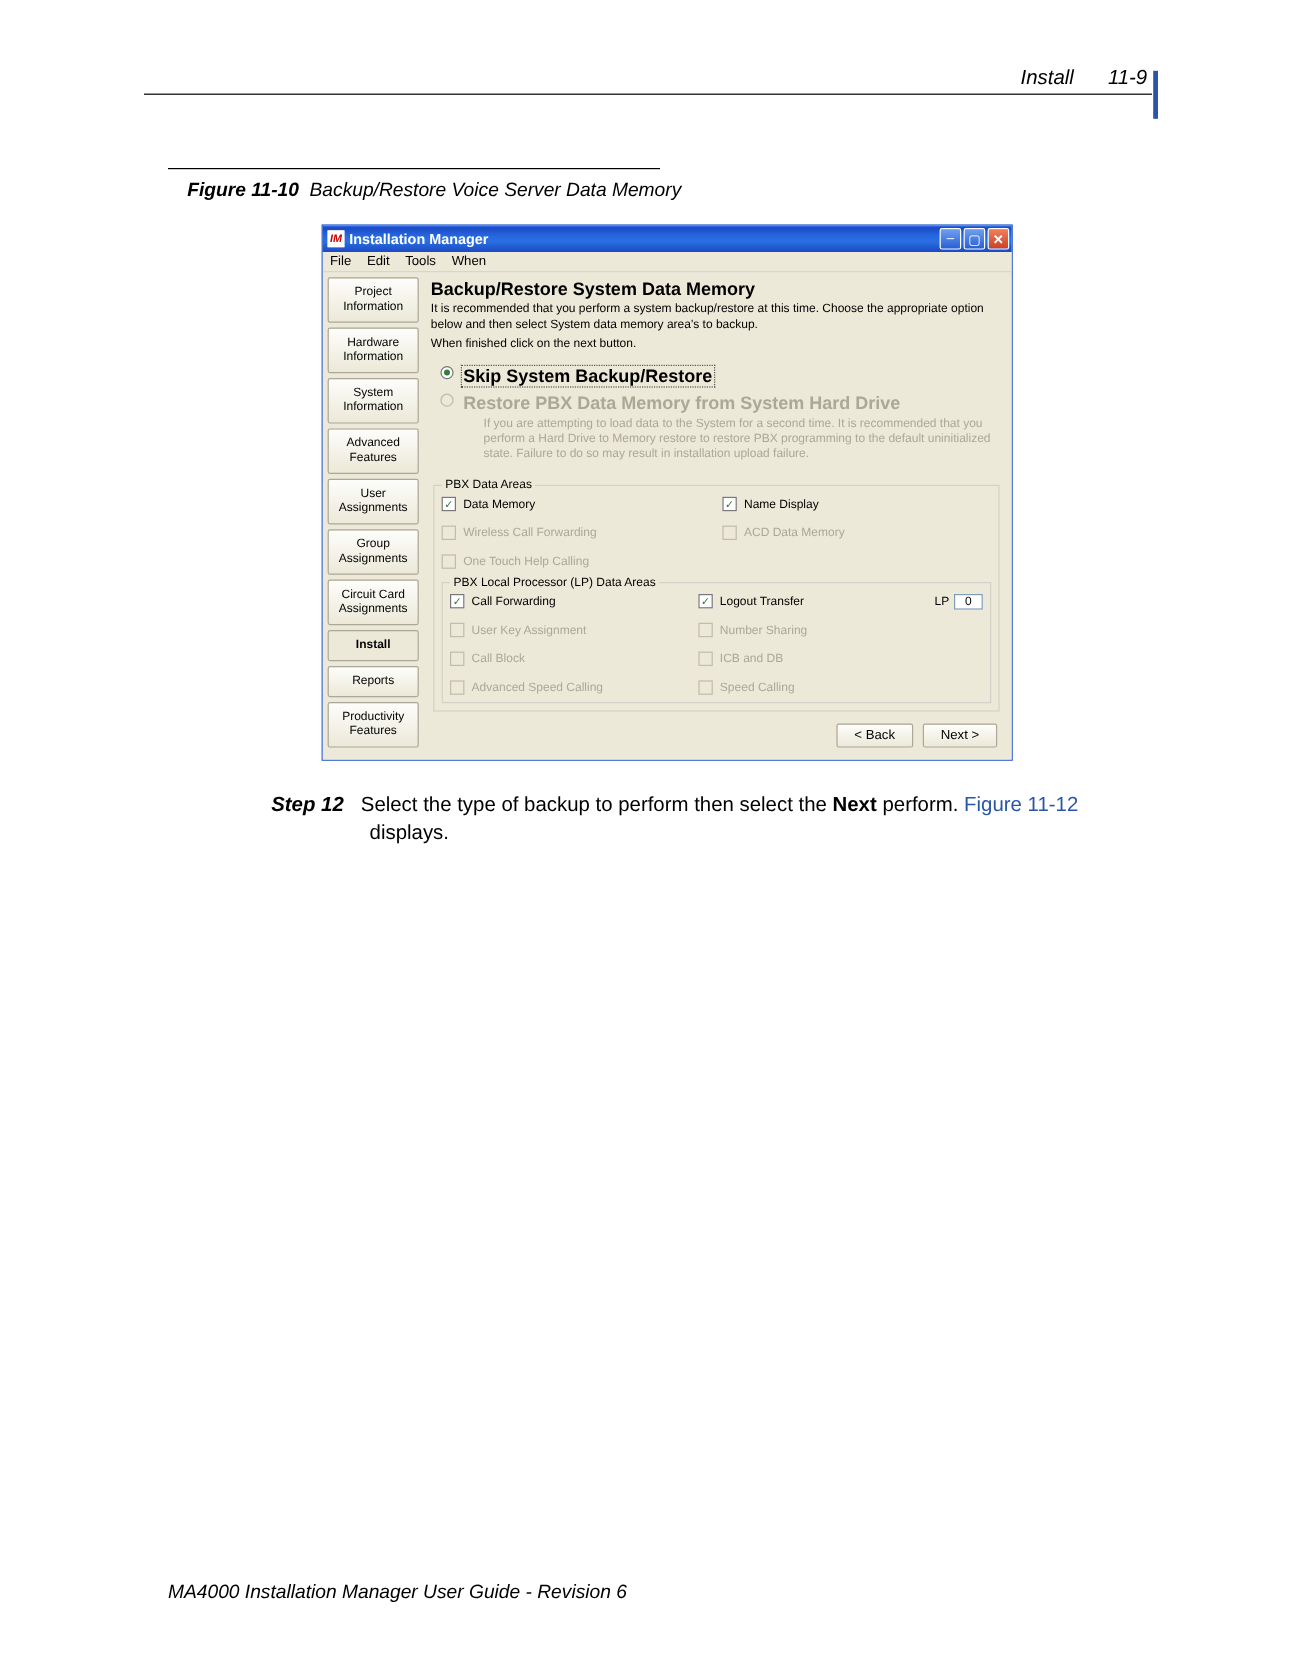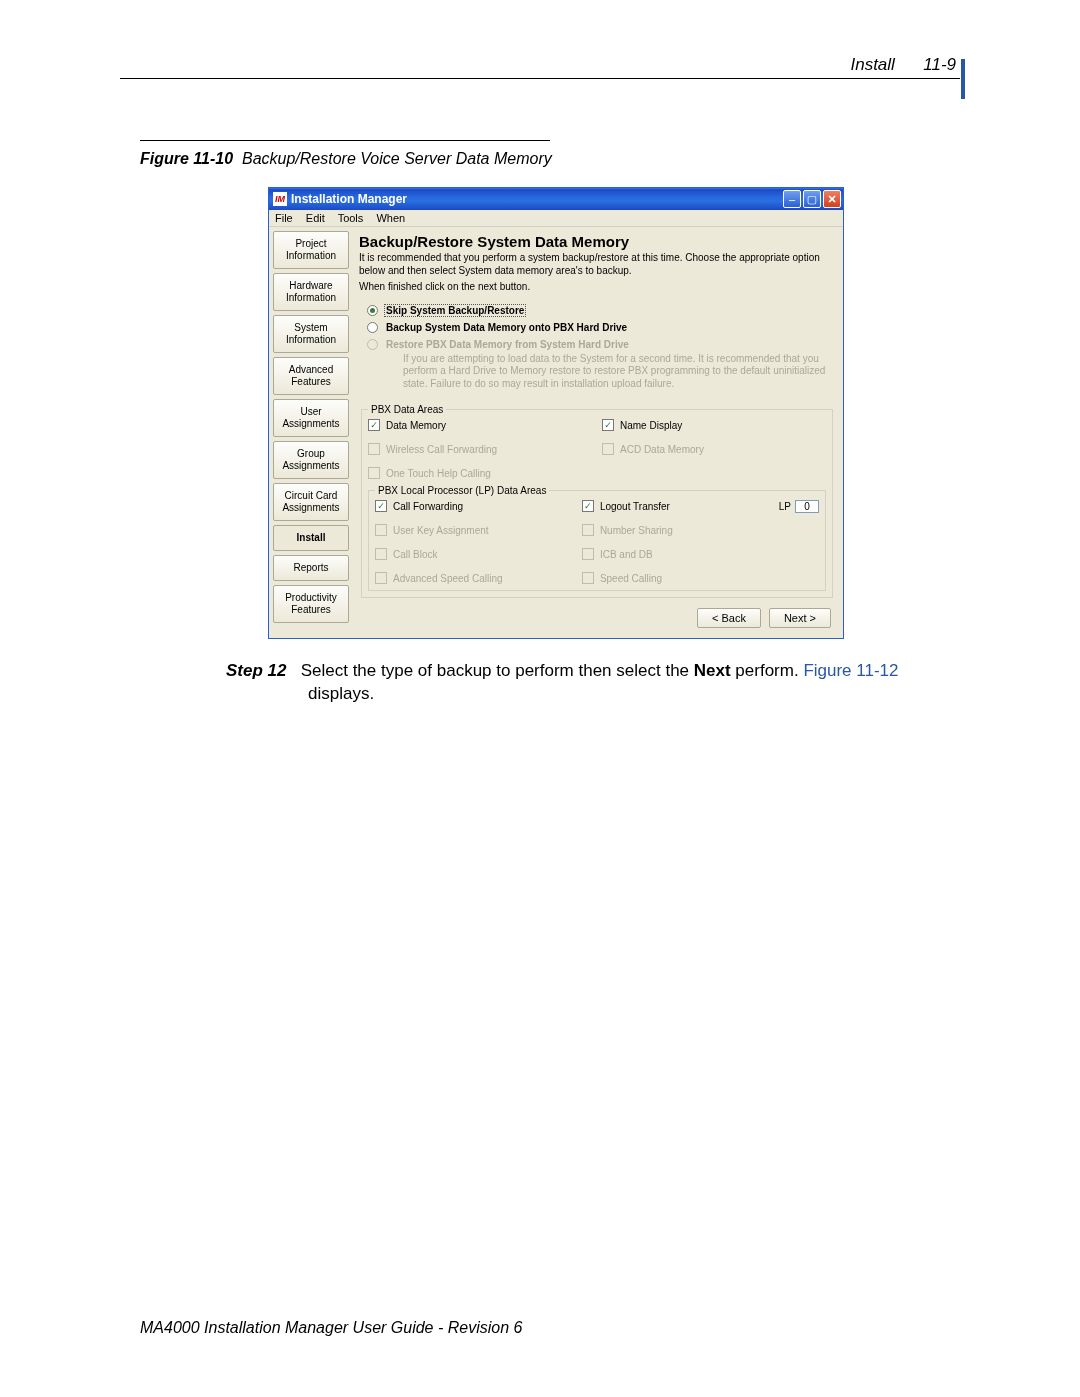--- a/index.html
+++ b/index.html
@@ -39,21 +39,21 @@
   .figure-line {
     position: absolute;
     top: 140px;
     left: 140px;
     width: 410px;
     border-top: 1px solid #000;
   }
   .figure-caption {
     position: absolute;
     top: 150px;
-    left: 140px;
+    left: 156px;
     font-size: 16px;
     font-style: italic;
   }
   .figure-caption b { font-style: italic; font-weight: bold; }
 
   .app-window {
     position: absolute;
     top: 187px;
     left: 268px;
     width: 576px;
@@ -158,21 +158,21 @@
     border: 1px solid #777;
     border-radius: 50%;
     background: #fff;
     display: flex; align-items: center; justify-content: center;
     flex-shrink: 0;
     margin-top: 1px;
   }
   .radio-dot.sel::after {
     content: ""; width: 5px; height: 5px; border-radius: 50%; background: #3a7a3a;
   }
-  .radio-label { font-weight: bold; font-size: 10px; border: 1px dotted transparent; padding: 0 1px;}
+  .radio-label { font-weight: bold; font-size: 15px; border: 1px dotted transparent; padding: 0 1px;}
   .radio-label.focused { border: 1px dotted #555; }
   .radio-label.gray { color: #aca899; }
   .radio-sub {
     font-size: 10px;
     color: #000;
     margin: 0 0 6px 36px;
     line-height: 1.25;
   }
   .radio-sub.gray { color: #aca899; }
 
@@ -309,24 +309,20 @@
       <div class="panel-title">Backup/Restore System Data Memory</div>
       <div class="panel-desc">It is recommended that you perform a system backup/restore at this time.  Choose the appropriate option below and then select System data memory area's to backup.</div>
       <div class="panel-desc">When finished click on the next button.</div>
 
       <div class="option-group">
         <div class="radio-row">
           <span class="radio-dot sel"></span>
           <span class="radio-label focused">Skip System Backup/Restore</span>
         </div>
 
-        <div class="radio-row">
-          <span class="radio-dot"></span>
-          <span class="radio-label">Backup System Data Memory onto PBX Hard Drive</span>
-        </div>
 
         <div class="radio-row">
           <span class="radio-dot" style="background:#ece9d8;border-color:#c0bcae;"></span>
           <span class="radio-label gray">Restore PBX Data Memory from System Hard Drive</span>
         </div>
         <div class="radio-sub gray">If you are attempting to load data to the System for a second time.  It is recommended that you perform a Hard Drive to Memory restore to restore PBX programming to the default uninitialized state.  Failure to do so may result in installation upload failure.</div>
       </div>
 
       <fieldset class="pbx">
         <legend>PBX Data Areas</legend>

